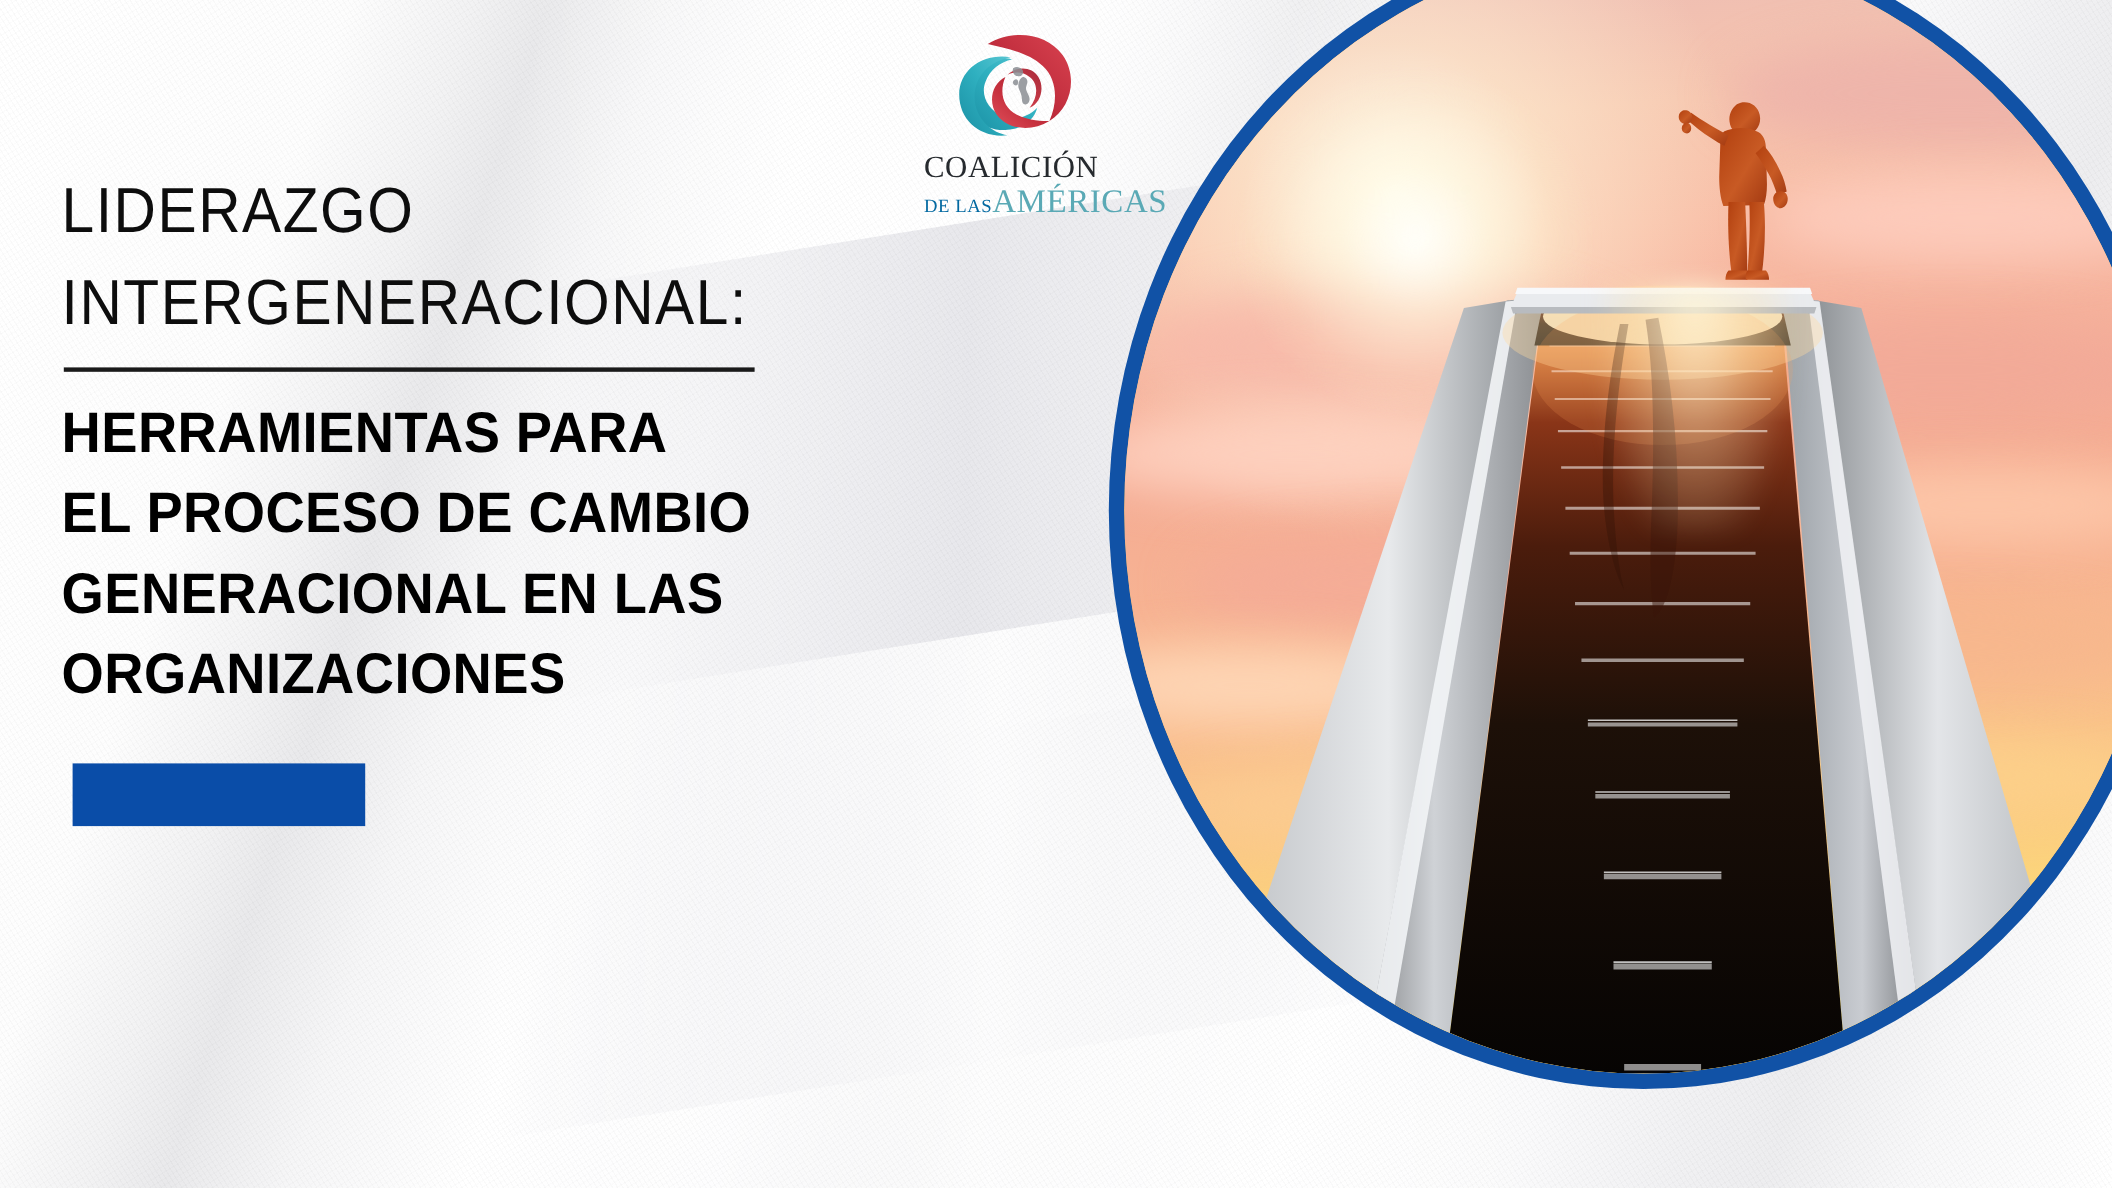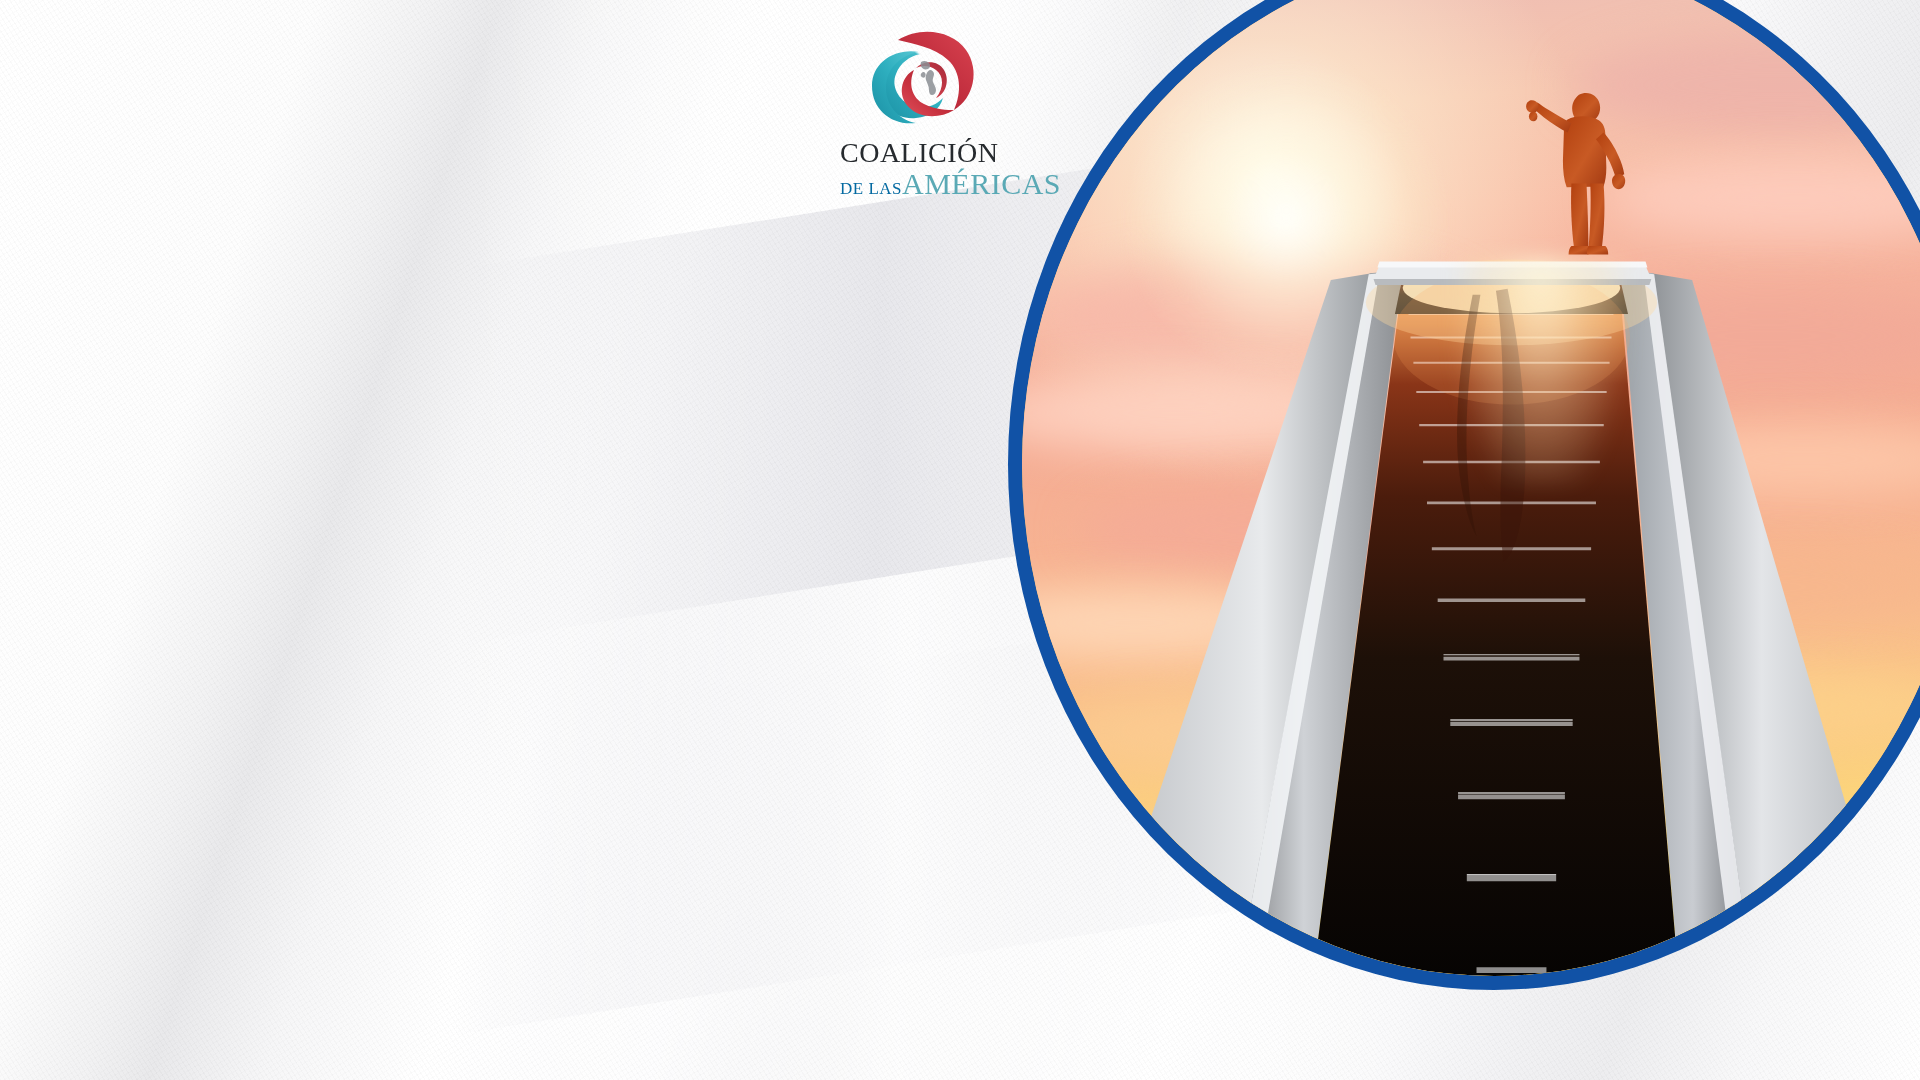--- a/index.html
+++ b/index.html
@@ -179,20 +179,34 @@
 <body>
 
 <div id="slide">
 
   <div class="bg-base"></div>
   <div class="bg-sweep1"></div>
   <div class="bg-sweep2"></div>
   <div class="bg-sweep3"></div>
   <div class="bg-weave"></div>
 
+  <div class="title-block">
+
+    <div class="title-line">LIDERAZGO</div>
+    <div class="title-line">INTERGENERACIONAL:</div>
+
+    <div class="divider"></div>
+
+    <div class="subtitle-line">HERRAMIENTAS PARA</div>
+    <div class="subtitle-line">EL PROCESO DE CAMBIO</div>
+    <div class="subtitle-line">GENERACIONAL EN LAS</div>
+    <div class="subtitle-line">ORGANIZACIONES</div>
+
+    <div class="accent-bar"></div>
+  </div>
 
   <div class="logo">
     <div class="logo-mark">
       <svg viewBox="0 0 130 118" xmlns="http://www.w3.org/2000/svg">
         <defs>
           <linearGradient id="tealG" x1="0" y1="1" x2="1" y2="0">
             <stop offset="0%" stop-color="#1a8fa3"></stop>
             <stop offset="55%" stop-color="#2fb0c0"></stop>
             <stop offset="100%" stop-color="#58c6d2"></stop>
           </linearGradient>

